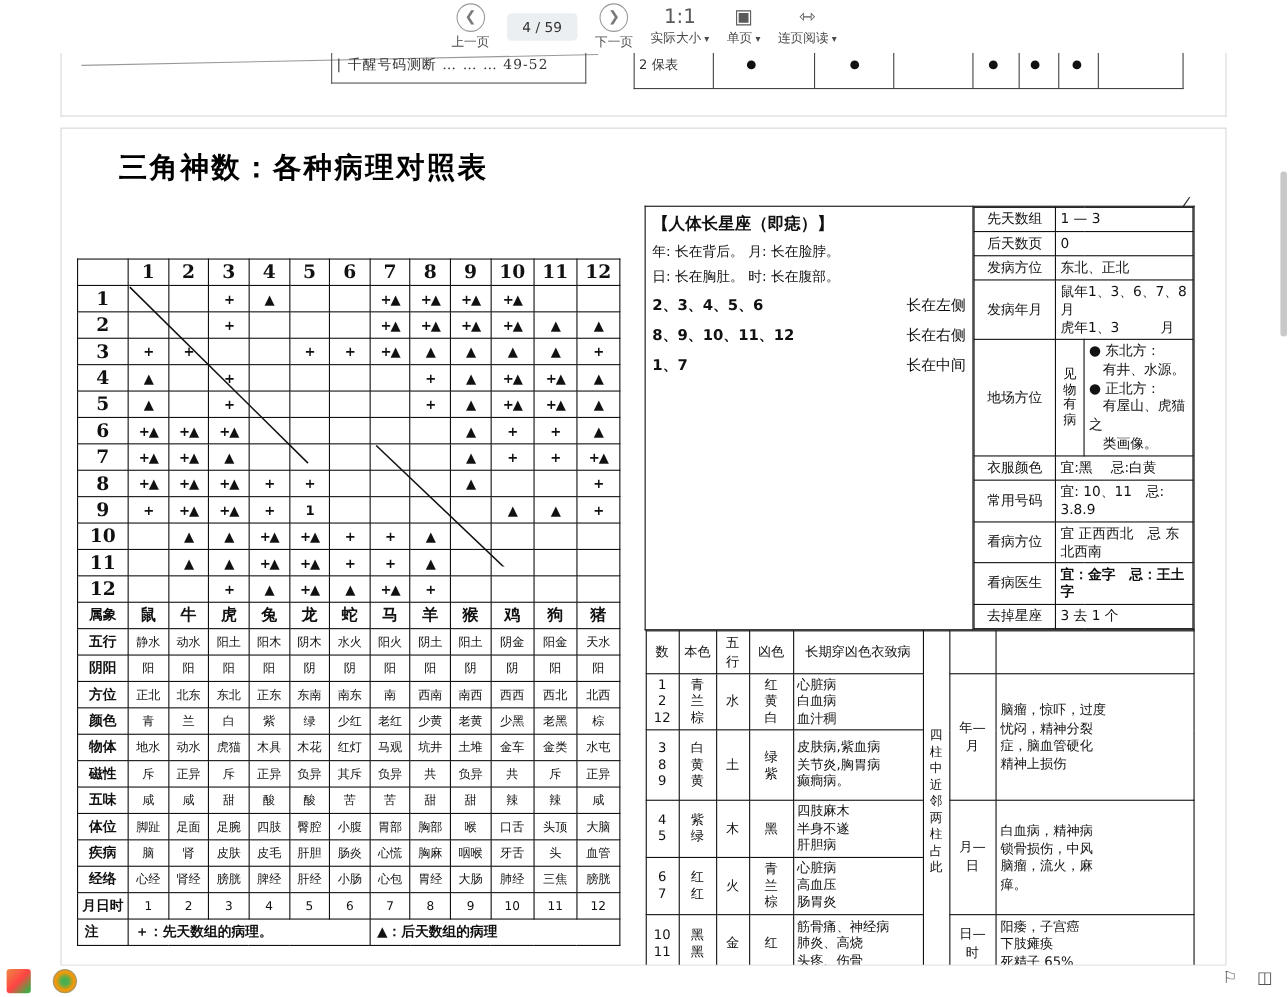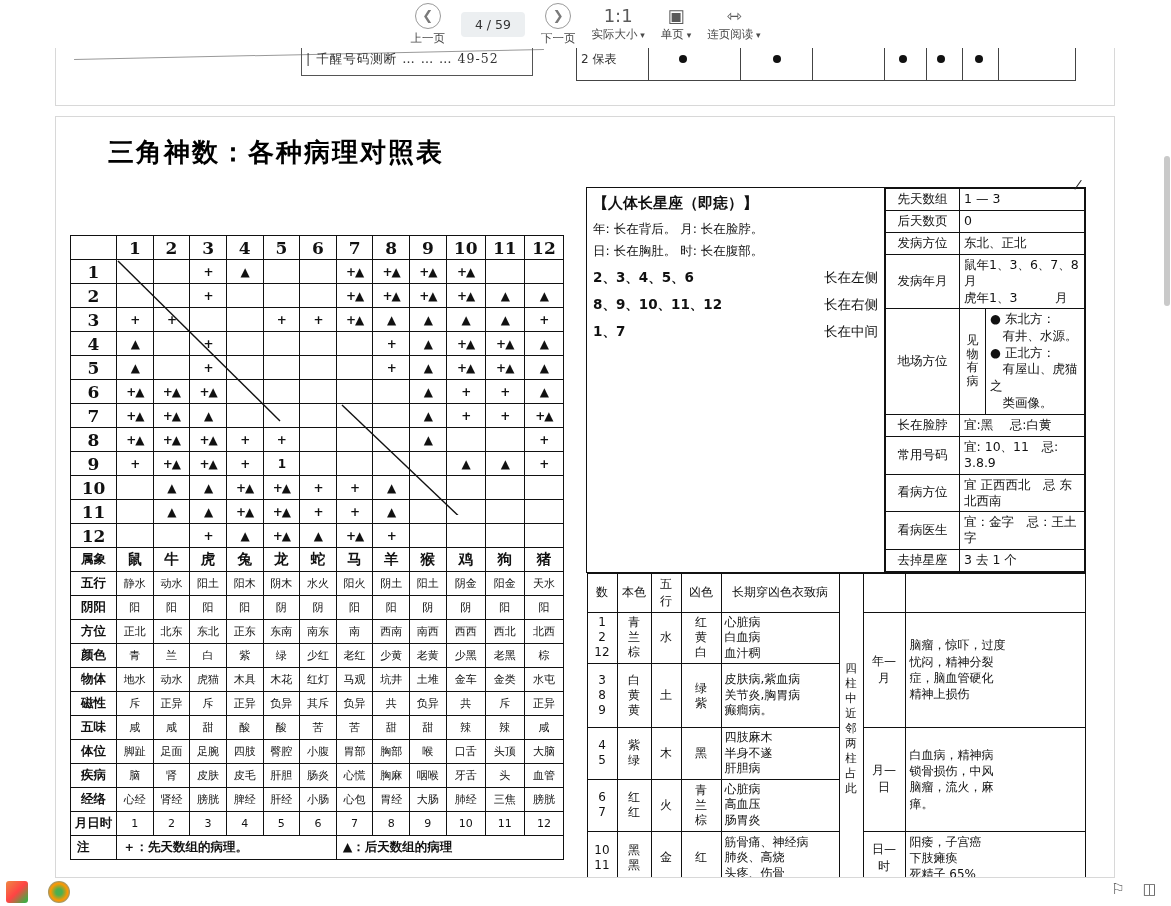--- a/index.html
+++ b/index.html
@@ -595,34 +595,34 @@
                       <tr>
                         <td style="border:1px solid #111;width:74px;text-align:center;font-size:12.5px;">发病年月</td>
                         <td style="border:1px solid #111;font-size:12.5px;line-height:1.3;" colspan="2">鼠年1、3、6、7、8月<br>虎年1、3　　　月</td>
                       </tr>
                       <tr>
                         <td style="border:1px solid #111;width:74px;text-align:center;font-size:12.5px;">地场方位</td>
                         <td style="border:1px solid #111;width:26px;text-align:center;font-size:12px;line-height:1.15;" rowspan="1">见<br>物<br>有<br>病</td>
                         <td style="border:1px solid #111;font-size:12.5px;line-height:1.35;margin-top:19px;">● 东北方：<br>　有井、水源。<br>● 正北方：<br>　有屋山、虎猫之<br>　类画像。</td>
                       </tr>
                       <tr>
-                        <td style="border:1px solid #111;width:74px;text-align:center;font-size:12.5px;">长在脸脖</td>
+                        <td style="border:1px solid #111;width:74px;text-align:center;font-size:12.5px;">衣服颜色</td>
                         <td style="border:1px solid #111;font-size:12.5px;line-height:1.3;" colspan="2">宜:黑　 忌:白黄</td>
                       </tr>
                       <tr>
                         <td style="border:1px solid #111;width:74px;text-align:center;font-size:12.5px;">常用号码</td>
                         <td style="border:1px solid #111;font-size:12.5px;line-height:1.3;" colspan="2">宜: 10、11　忌: 3.8.9</td>
                       </tr>
                       <tr>
                         <td style="border:1px solid #111;width:74px;text-align:center;font-size:12.5px;">看病方位</td>
                         <td style="border:1px solid #111;font-size:12.5px;line-height:1.3;" colspan="2">宜 正西西北　忌 东北西南</td>
                       </tr>
                       <tr>
                         <td style="border:1px solid #111;width:74px;text-align:center;font-size:12.5px;">看病医生</td>
-                        <td style="border:1px solid #111;font-size:12.5px;line-height:1.3;" colspan="2">宜：金字　忌：王土字</td>
+                        <td style="border:1px solid #111;font-size:12.5px;line-height:1.3;font-weight:bold;" colspan="2">宜：金字　忌：王土字</td>
                       </tr>
                       <tr>
                         <td style="border:1px solid #111;width:74px;text-align:center;font-size:12.5px;">去掉星座</td>
                         <td style="border:1px solid #111;font-size:12.5px;line-height:1.3;" colspan="2">3 去 1 个</td>
                       </tr>
                     </tbody>
                   </table>
                 </td>
               </tr>
               <tr>

